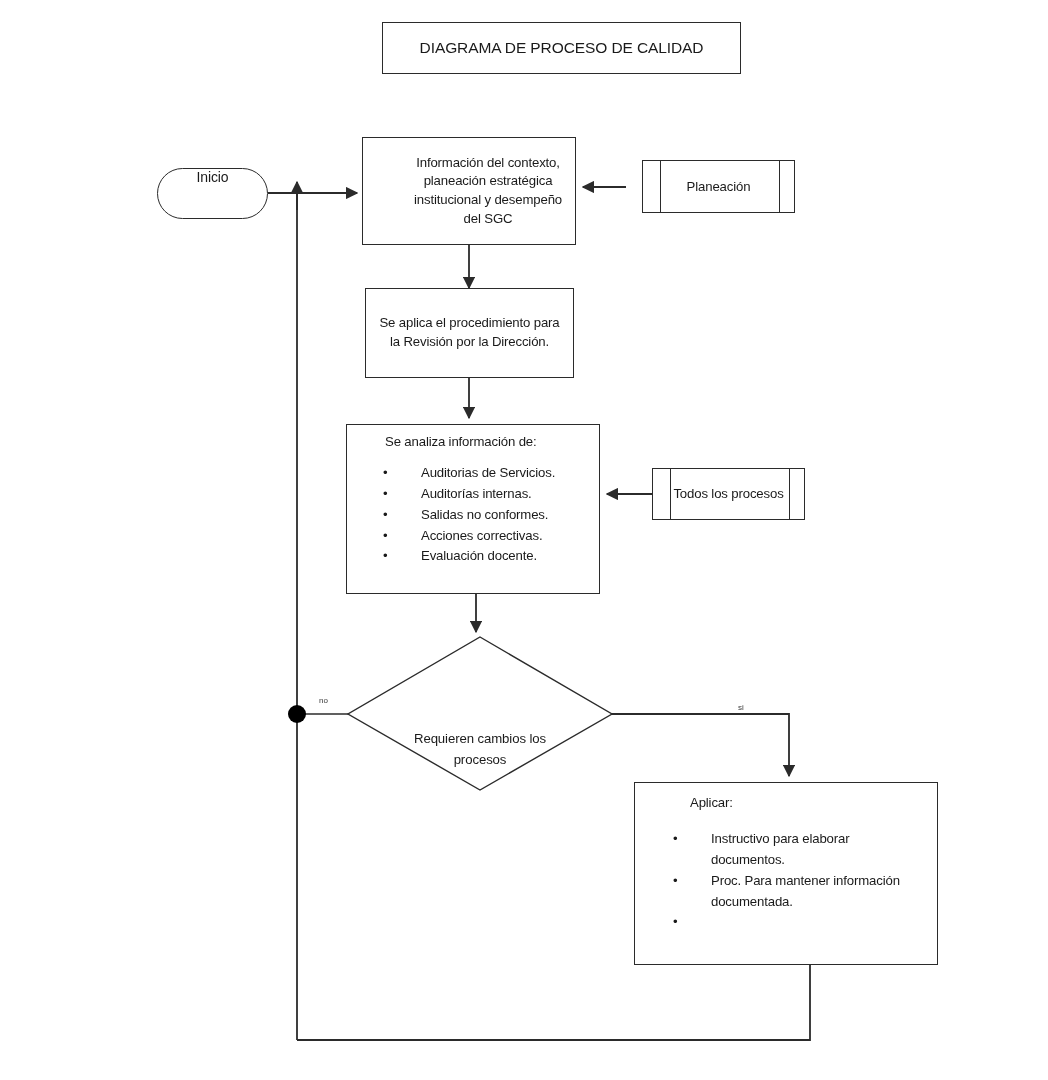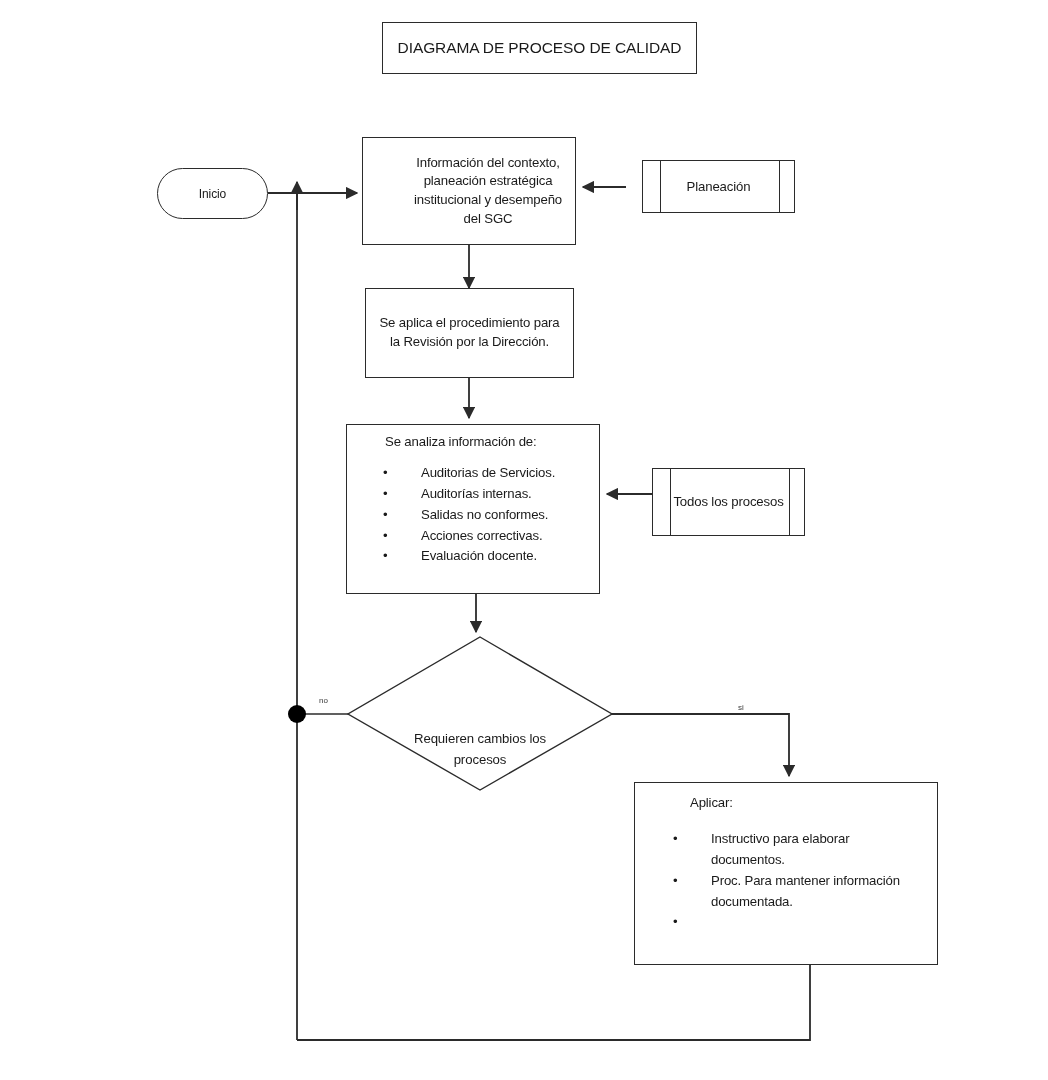--- a/index.html
+++ b/index.html
@@ -53,23 +53,22 @@
     text-align: center;
     font-size: 13.2px;
     line-height: 1.42;
     padding: 4px 8px;
     letter-spacing: -0.15px;
   }
   .terminator {
     border: 1.4px solid #2b2b2b;
     border-radius: 40px;
     display: flex;
-    align-items: center;
-    justify-content: center;
-    font-size: 12px;
+    justify-content: center;
+    font-size: 14px;
     letter-spacing: -0.1px;
   }
   .predef {
     border: 1.4px solid #2b2b2b;
     display: flex;
     align-items: center;
     justify-content: center;
     text-align: center;
     font-size: 13.2px;
     line-height: 1.45;
@@ -166,21 +165,21 @@
 
     <polygon points="480,637 612,714 480,790 348,714" fill="#ffffff" stroke="#2b2b2b" stroke-width="1.4"></polygon>
 
     <line x1="348" y1="714" x2="300" y2="714" stroke="#2b2b2b" stroke-width="1.6"></line>
 
     <polyline points="612,714 789,714 789,776" fill="none" stroke="#2b2b2b" stroke-width="1.8" marker-end="url(#arrow)"></polyline>
 
     <polyline points="810,965 810,1040 297,1040" fill="none" stroke="#2b2b2b" stroke-width="1.8"></polyline>
   </svg>
 
-  <div class="node rect title-box" style="left:382px; top:22px; width:315px; height:52px;">
+  <div class="node rect title-box" style="left:382px; top:22px; width:359px; height:52px;">
     <span>DIAGRAMA DE PROCESO DE CALIDAD</span>
   </div>
 
   <div class="node terminator" style="left:157px; top:168px; width:111px; height:51px;">
     <span>Inicio</span>
   </div>
 
   <div class="node rect proc-box" style="left:362px; top:137px; width:214px; height:108px;padding-left:46px;">
     <span>Información del contexto, planeación estratégica institucional y desempeño del SGC</span>
   </div>
@@ -214,21 +213,21 @@
         <span class="bullet">•</span>
         <span class="txt" style="margin-left:38px;">Acciones correctivas.</span>
       </li>
       <li>
         <span class="bullet">•</span>
         <span class="txt" style="margin-left:38px;">Evaluación docente.</span>
       </li>
     </ul>
   </div>
 
-  <div class="predef" style="left:652px; top:468px; width:153px; height:68px;justify-content:center;">
+  <div class="predef" style="left:652px; top:468px; width:153px; height:52px;justify-content:center;">
     <span class="bar" style="left:17px;"></span>
     <span class="bar" style="left:136px;"></span>
     <span>Todos los procesos</span>
   </div>
 
   <div class="diamond-label" style="left:400px; top:685px; width:160px;margin-top:44px;">Requieren cambios los procesos</div>
 
   <div class="junction" style="left:288px; top:705px;"></div>
 
   <div class="edge-label" style="left:319px; top:696px;">no</div>

